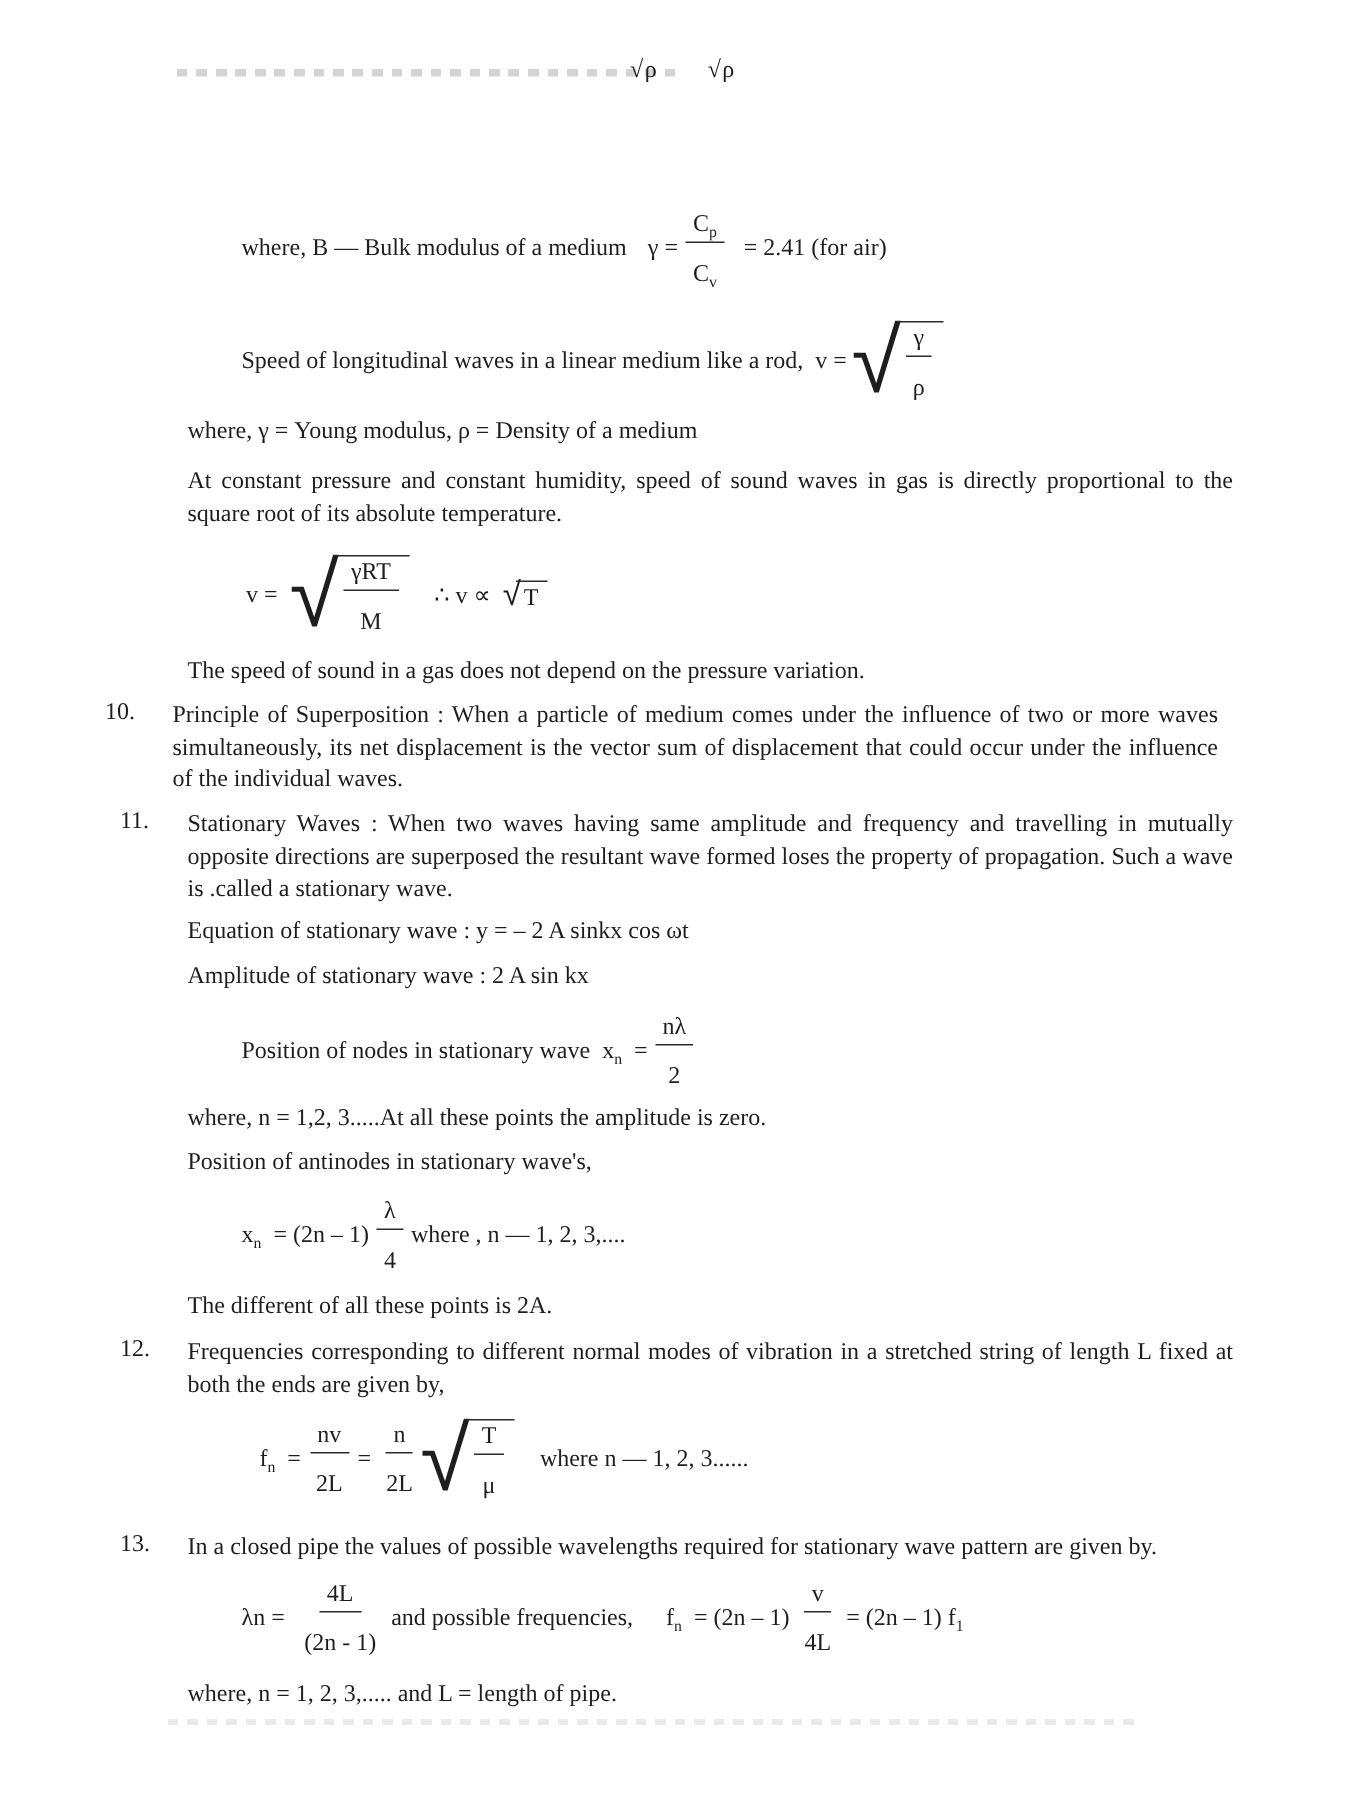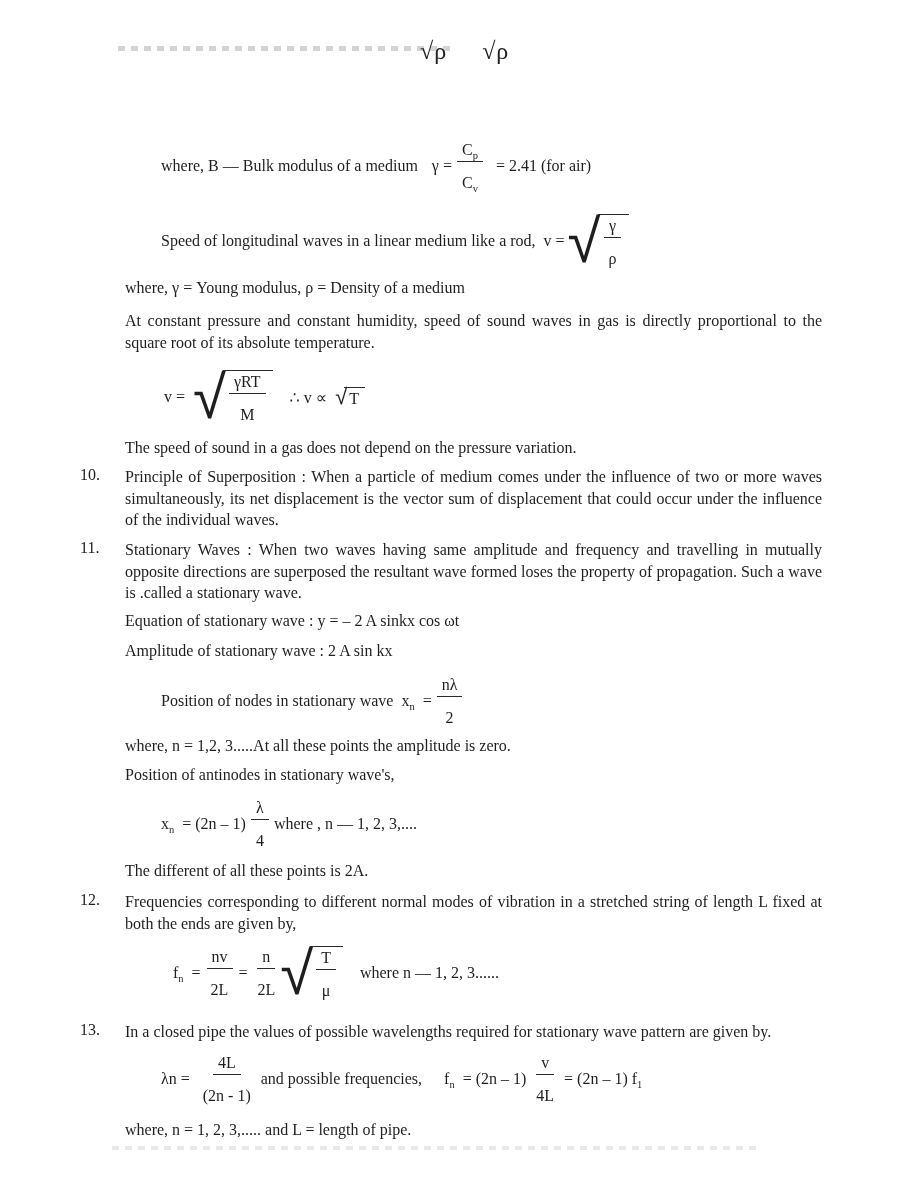--- a/index.html
+++ b/index.html
@@ -48,21 +48,21 @@
   .gap-m { margin-left: 14px; }
   .gap-l { margin-left: 22px; }
 
   
   .faint-strip {
     background: repeating-linear-gradient(90deg, #a8a8a8 0 7px, transparent 7px 13px);
     opacity: 0.5;
   }
   .faint-strip.lighter { opacity: 0.25; }
 
-  .toprho { font-size: 24px; letter-spacing: 1px; }
+  .toprho { font-size: 16px; letter-spacing: 1px; }
 </style>
 </head>
 <body>
 
 <div class="page">
 
   <div class="abs faint-strip" style="left:118px; top:46px; width:338px; height:5px;"></div>
 
   <div class="abs toprho" style="left:420px; top:38px;">
     <span>√ρ</span>
@@ -110,21 +110,21 @@
     </span>
     <span class="gap-m">∴  v ∝</span>
     <span class="sqrt small gap-s">
       <span class="rad">√</span>
       <span class="radicand">T</span>
     </span>
   </div>
 
   <div class="abs line" style="left:125px; top:439px;">The speed of sound in a gas does not depend on the pressure variation.</div>
 
-  <div class="abs item" style="left:80px; top:466px; width:742px;">
+  <div class="abs item" style="left:70px; top:466px; width:742px;">
     <span class="item-num">10.</span>
     <span class="item-text">Principle of Superposition : When a particle of medium comes under the influence of two or more waves simultaneously, its net displacement is the vector sum of displacement that could occur under the influence of the individual waves.</span>
   </div>
 
   <div class="abs item" style="left:80px; top:539px; width:742px;">
     <span class="item-num">11.</span>
     <span class="item-text">Stationary Waves : When two waves having same amplitude and frequency and travelling in mutually opposite directions are superposed the resultant wave formed loses the property of propagation. Such a wave is .called a stationary wave.</span>
   </div>
 
   <div class="abs line" style="left:125px; top:612px;">Equation of stationary wave : y = – 2 A sinkx cos ωt</div>

